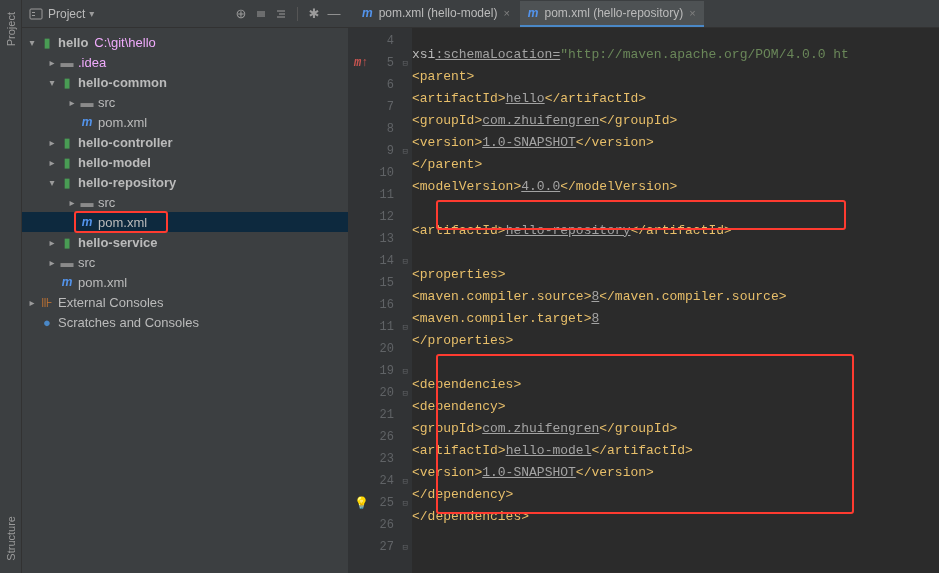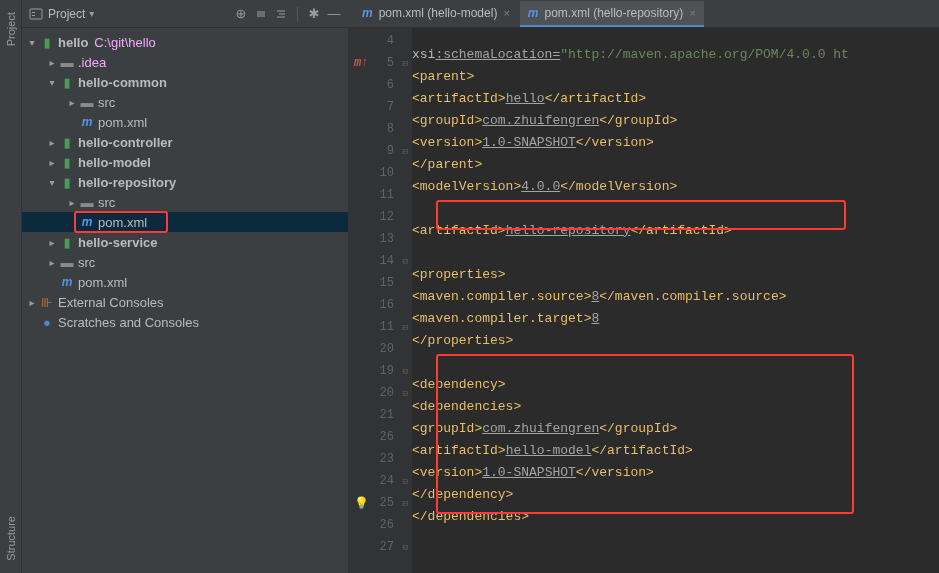--- a/index.html
+++ b/index.html
@@ -394,22 +394,22 @@
         <div class="cline">    <span class="tag">&lt;/parent&gt;</span></div>
         <div class="cline">    <span class="tag">&lt;modelVersion&gt;</span><span class="txt">4.0.0</span><span class="tag">&lt;/modelVersion&gt;</span></div>
         <div class="cline"></div>
         <div class="cline">    <span class="tag">&lt;artifactId&gt;</span><span class="txt">hello-repository</span><span class="tag">&lt;/artifactId&gt;</span></div>
         <div class="cline"></div>
         <div class="cline">    <span class="tag">&lt;properties&gt;</span></div>
         <div class="cline">        <span class="tag">&lt;maven.compiler.source&gt;</span><span class="txt">8</span><span class="tag">&lt;/maven.compiler.source&gt;</span></div>
         <div class="cline">        <span class="tag">&lt;maven.compiler.target&gt;</span><span class="txt">8</span></div>
         <div class="cline">    <span class="tag">&lt;/properties&gt;</span></div>
         <div class="cline"></div>
+        <div class="cline">    <span class="tag">&lt;dependencies&gt;</span></div>
         <div class="cline">        <span class="tag">&lt;dependency&gt;</span></div>
-        <div class="cline">    <span class="tag">&lt;dependencies&gt;</span></div>
         <div class="cline">            <span class="tag">&lt;groupId&gt;</span><span class="txt">com.zhuifengren</span><span class="tag">&lt;/groupId&gt;</span></div>
         <div class="cline">            <span class="tag">&lt;artifactId&gt;</span><span class="txt">hello-model</span><span class="tag">&lt;/artifactId&gt;</span></div>
         <div class="cline">            <span class="tag">&lt;version&gt;</span><span class="txt">1.0-SNAPSHOT</span><span class="tag">&lt;/version&gt;</span></div>
         <div class="cline">        <span class="tag">&lt;/dependency&gt;</span></div>
         <div class="cline">    <span class="tag">&lt;/dependencies&gt;</span></div>
         <div class="cline"></div>
 
         <div class="highlight-box" style="left:24px;top:172px;width:410px;height:30px"></div>
         <div class="highlight-box" style="left:24px;top:326px;width:418px;height:160px"></div>
       </div>

